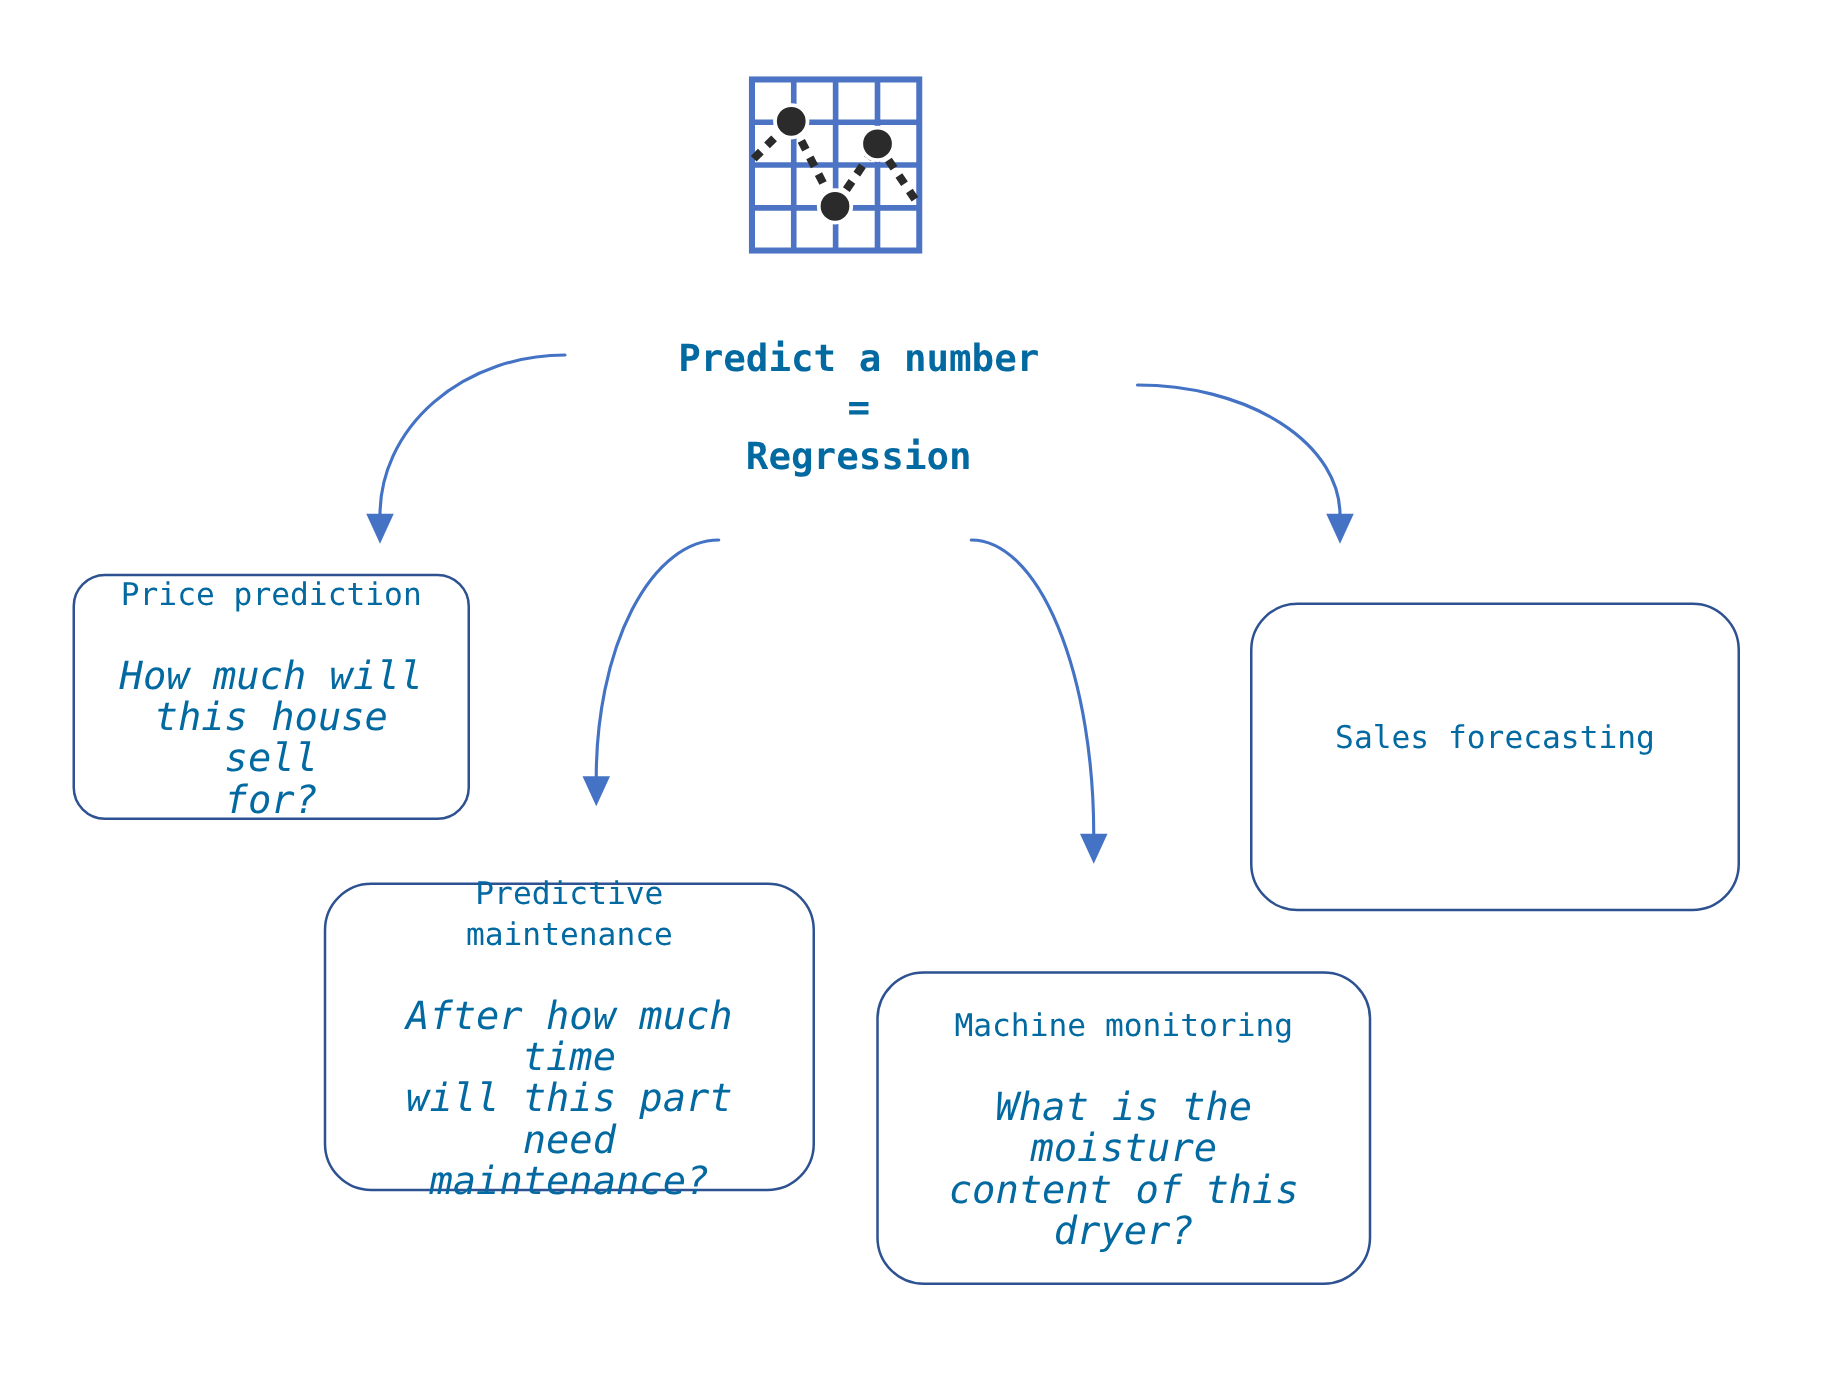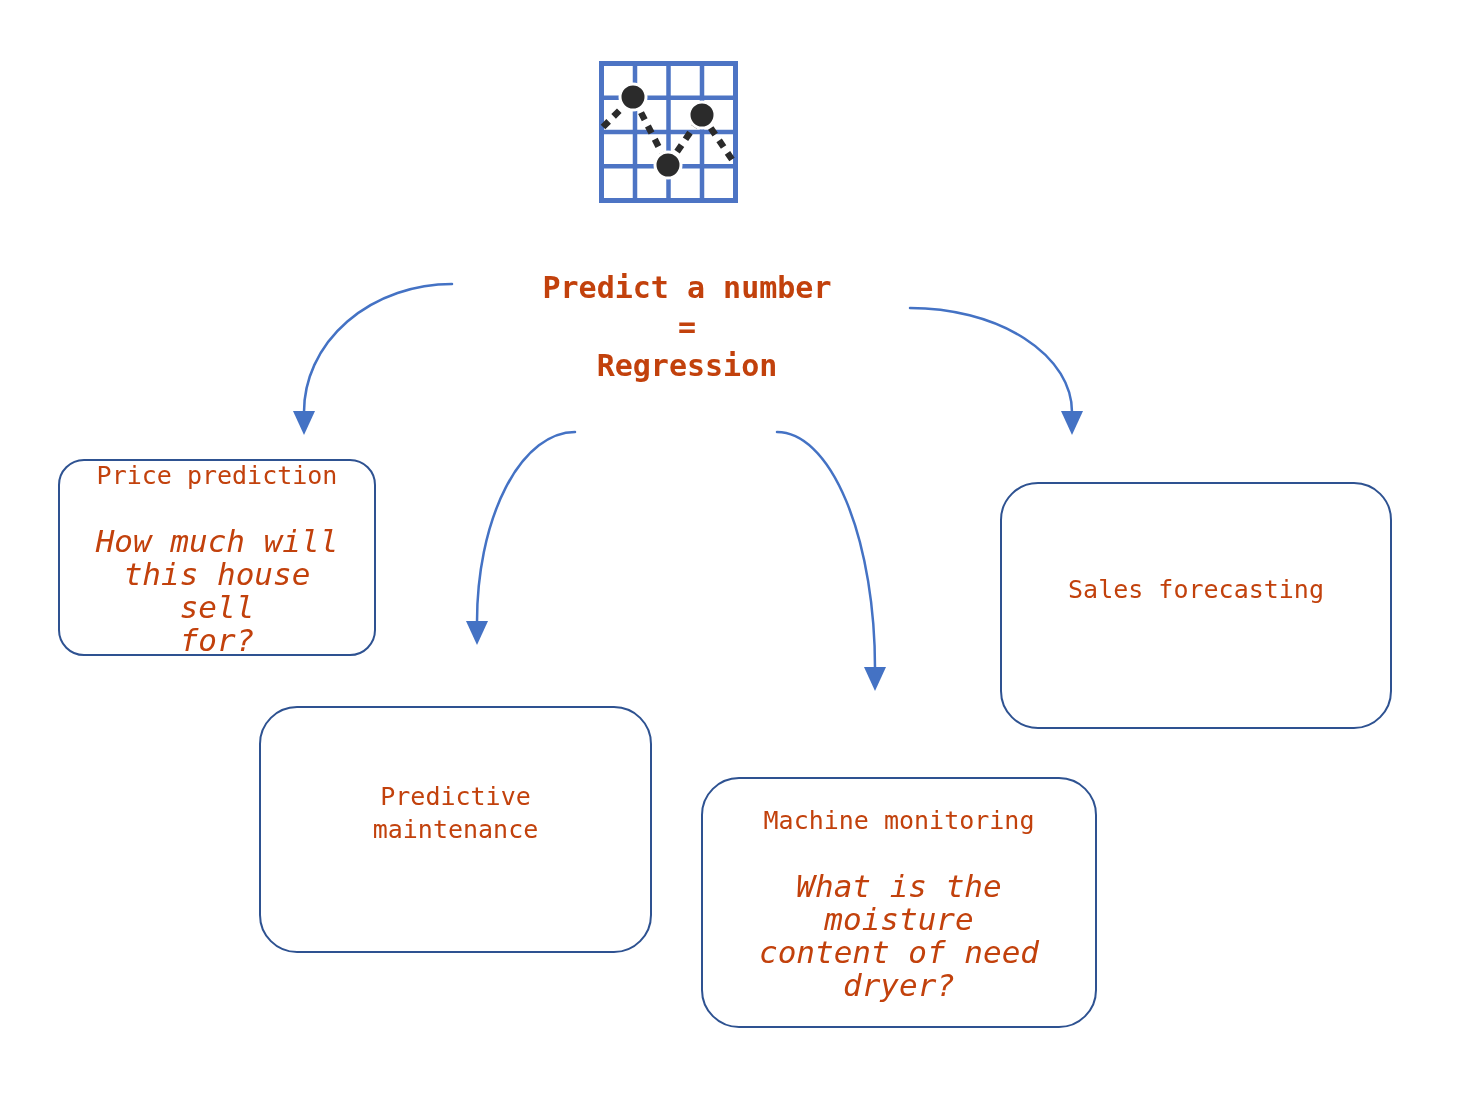--- a/index.html
+++ b/index.html
@@ -3,21 +3,21 @@
 <meta charset="utf-8">
 <style>
   html, body { margin: 0; padding: 0; background: #ffffff; }
   .canvas {
     position: relative;
     width: 1474px;
     height: 1100px;
     background: #ffffff;
     overflow: hidden;
     font-family: "DejaVu Sans Mono", monospace;
-    color: #c2410c;
+    color: #0369a1;
   }
   .icon-svg { position: absolute; left: 599px; top: 61px; }
   .arrows-svg { position: absolute; left: 0; top: 0; pointer-events: none; }
   .title {
     position: absolute;
     left: 487px;
     top: 268px;
     width: 400px;
     text-align: center;
     font-size: 30px;
@@ -99,26 +99,29 @@
   <div class="node" id="node-price-prediction">
     <div class="node-heading">Price prediction</div>
     <div class="node-question">How much will
 this house sell
 for?</div>
   </div>
 
   <div class="node" id="node-predictive-maintenance">
     <div class="node-heading">Predictive
 maintenance</div>
+    <div class="node-question">After how much time
+will this part need
+maintenance?</div>
   </div>
 
   <div class="node" id="node-machine-monitoring">
     <div class="node-heading">Machine monitoring</div>
     <div class="node-question">What is the moisture
-content of need
+content of this
 dryer?</div>
   </div>
 
   <div class="node" id="node-sales-forecasting">
     <div class="node-heading">Sales forecasting</div>
   </div>
 
 </div>
 
 </body></html>

